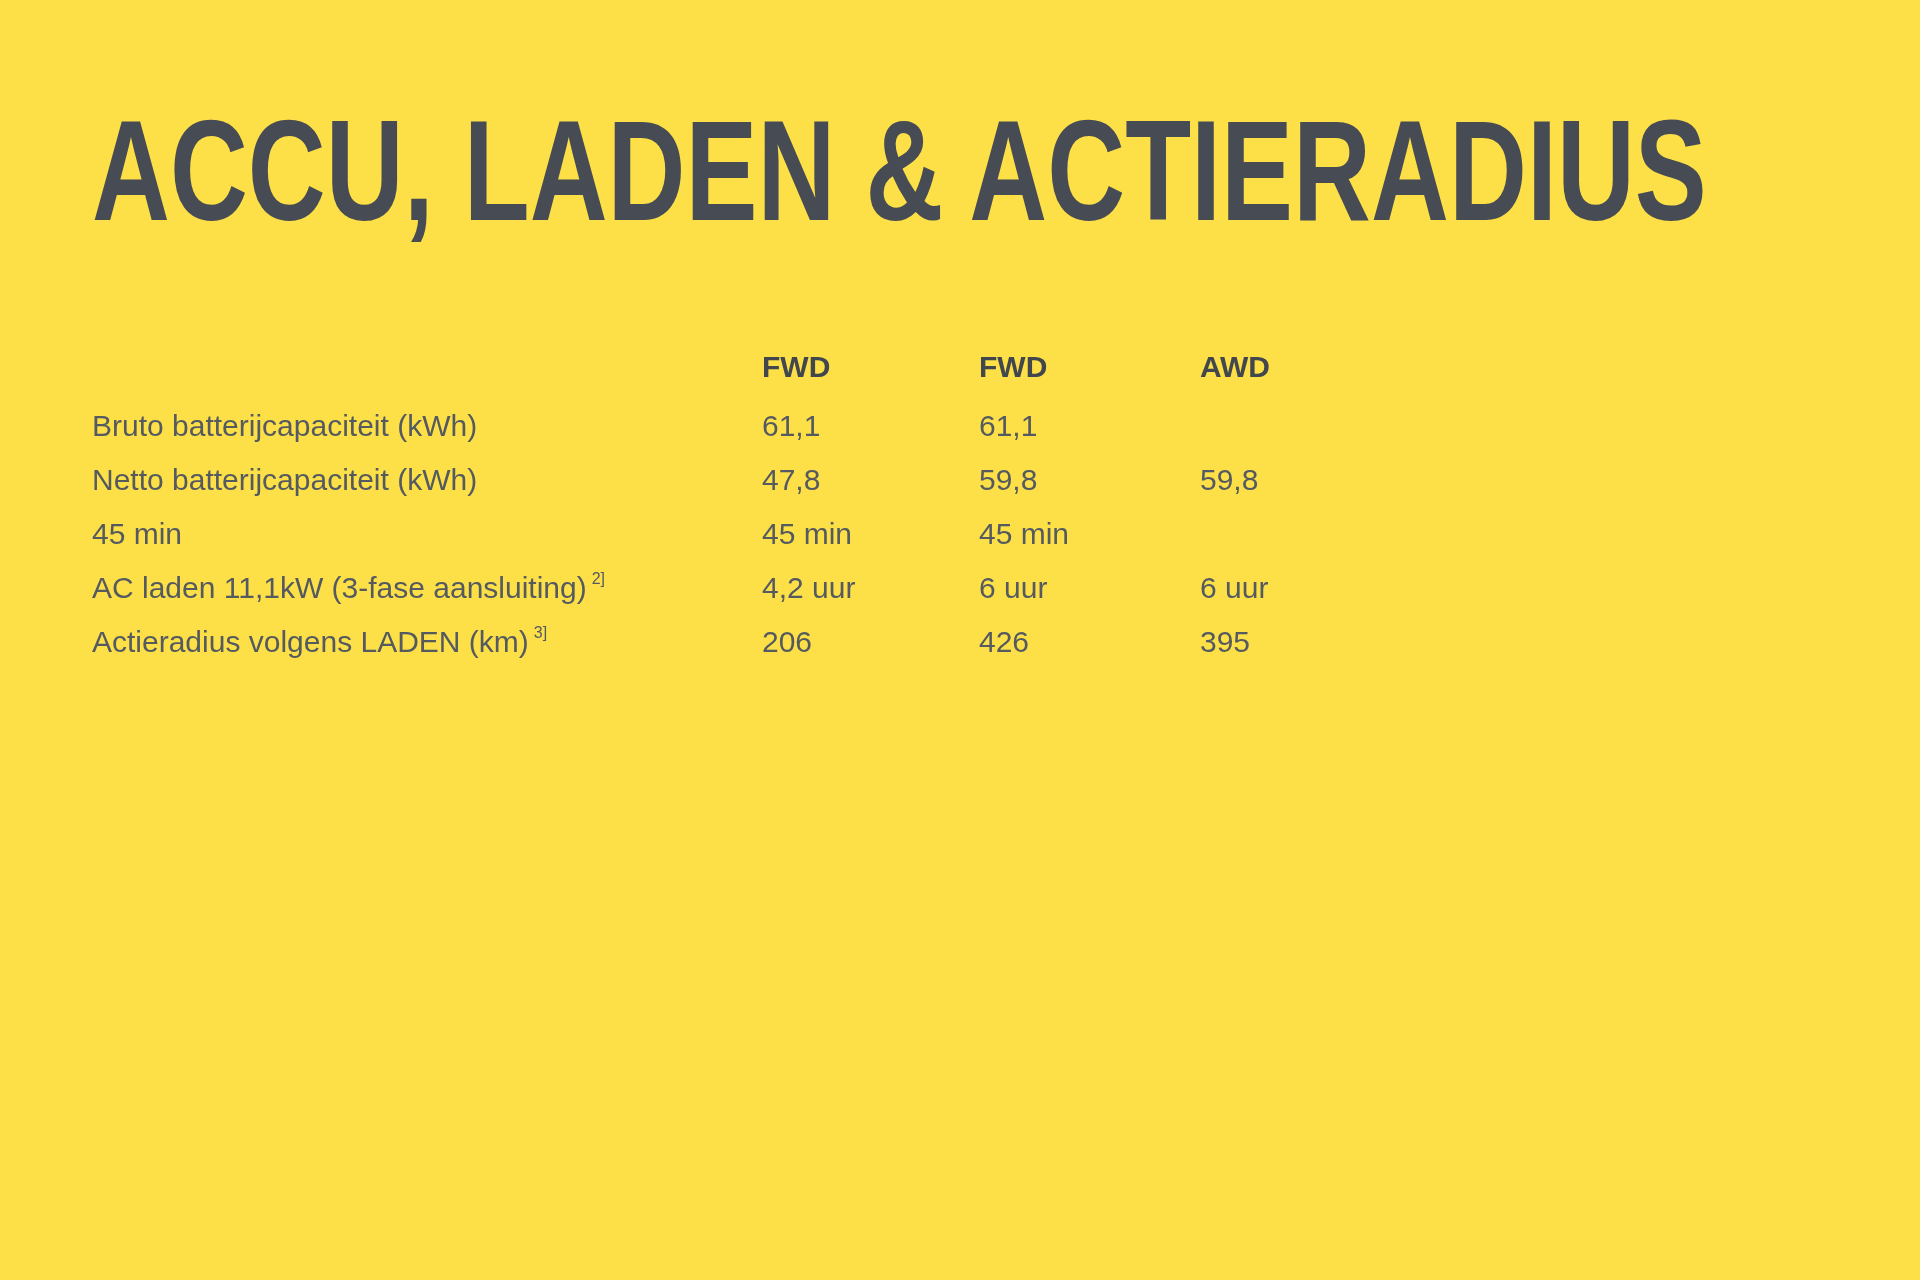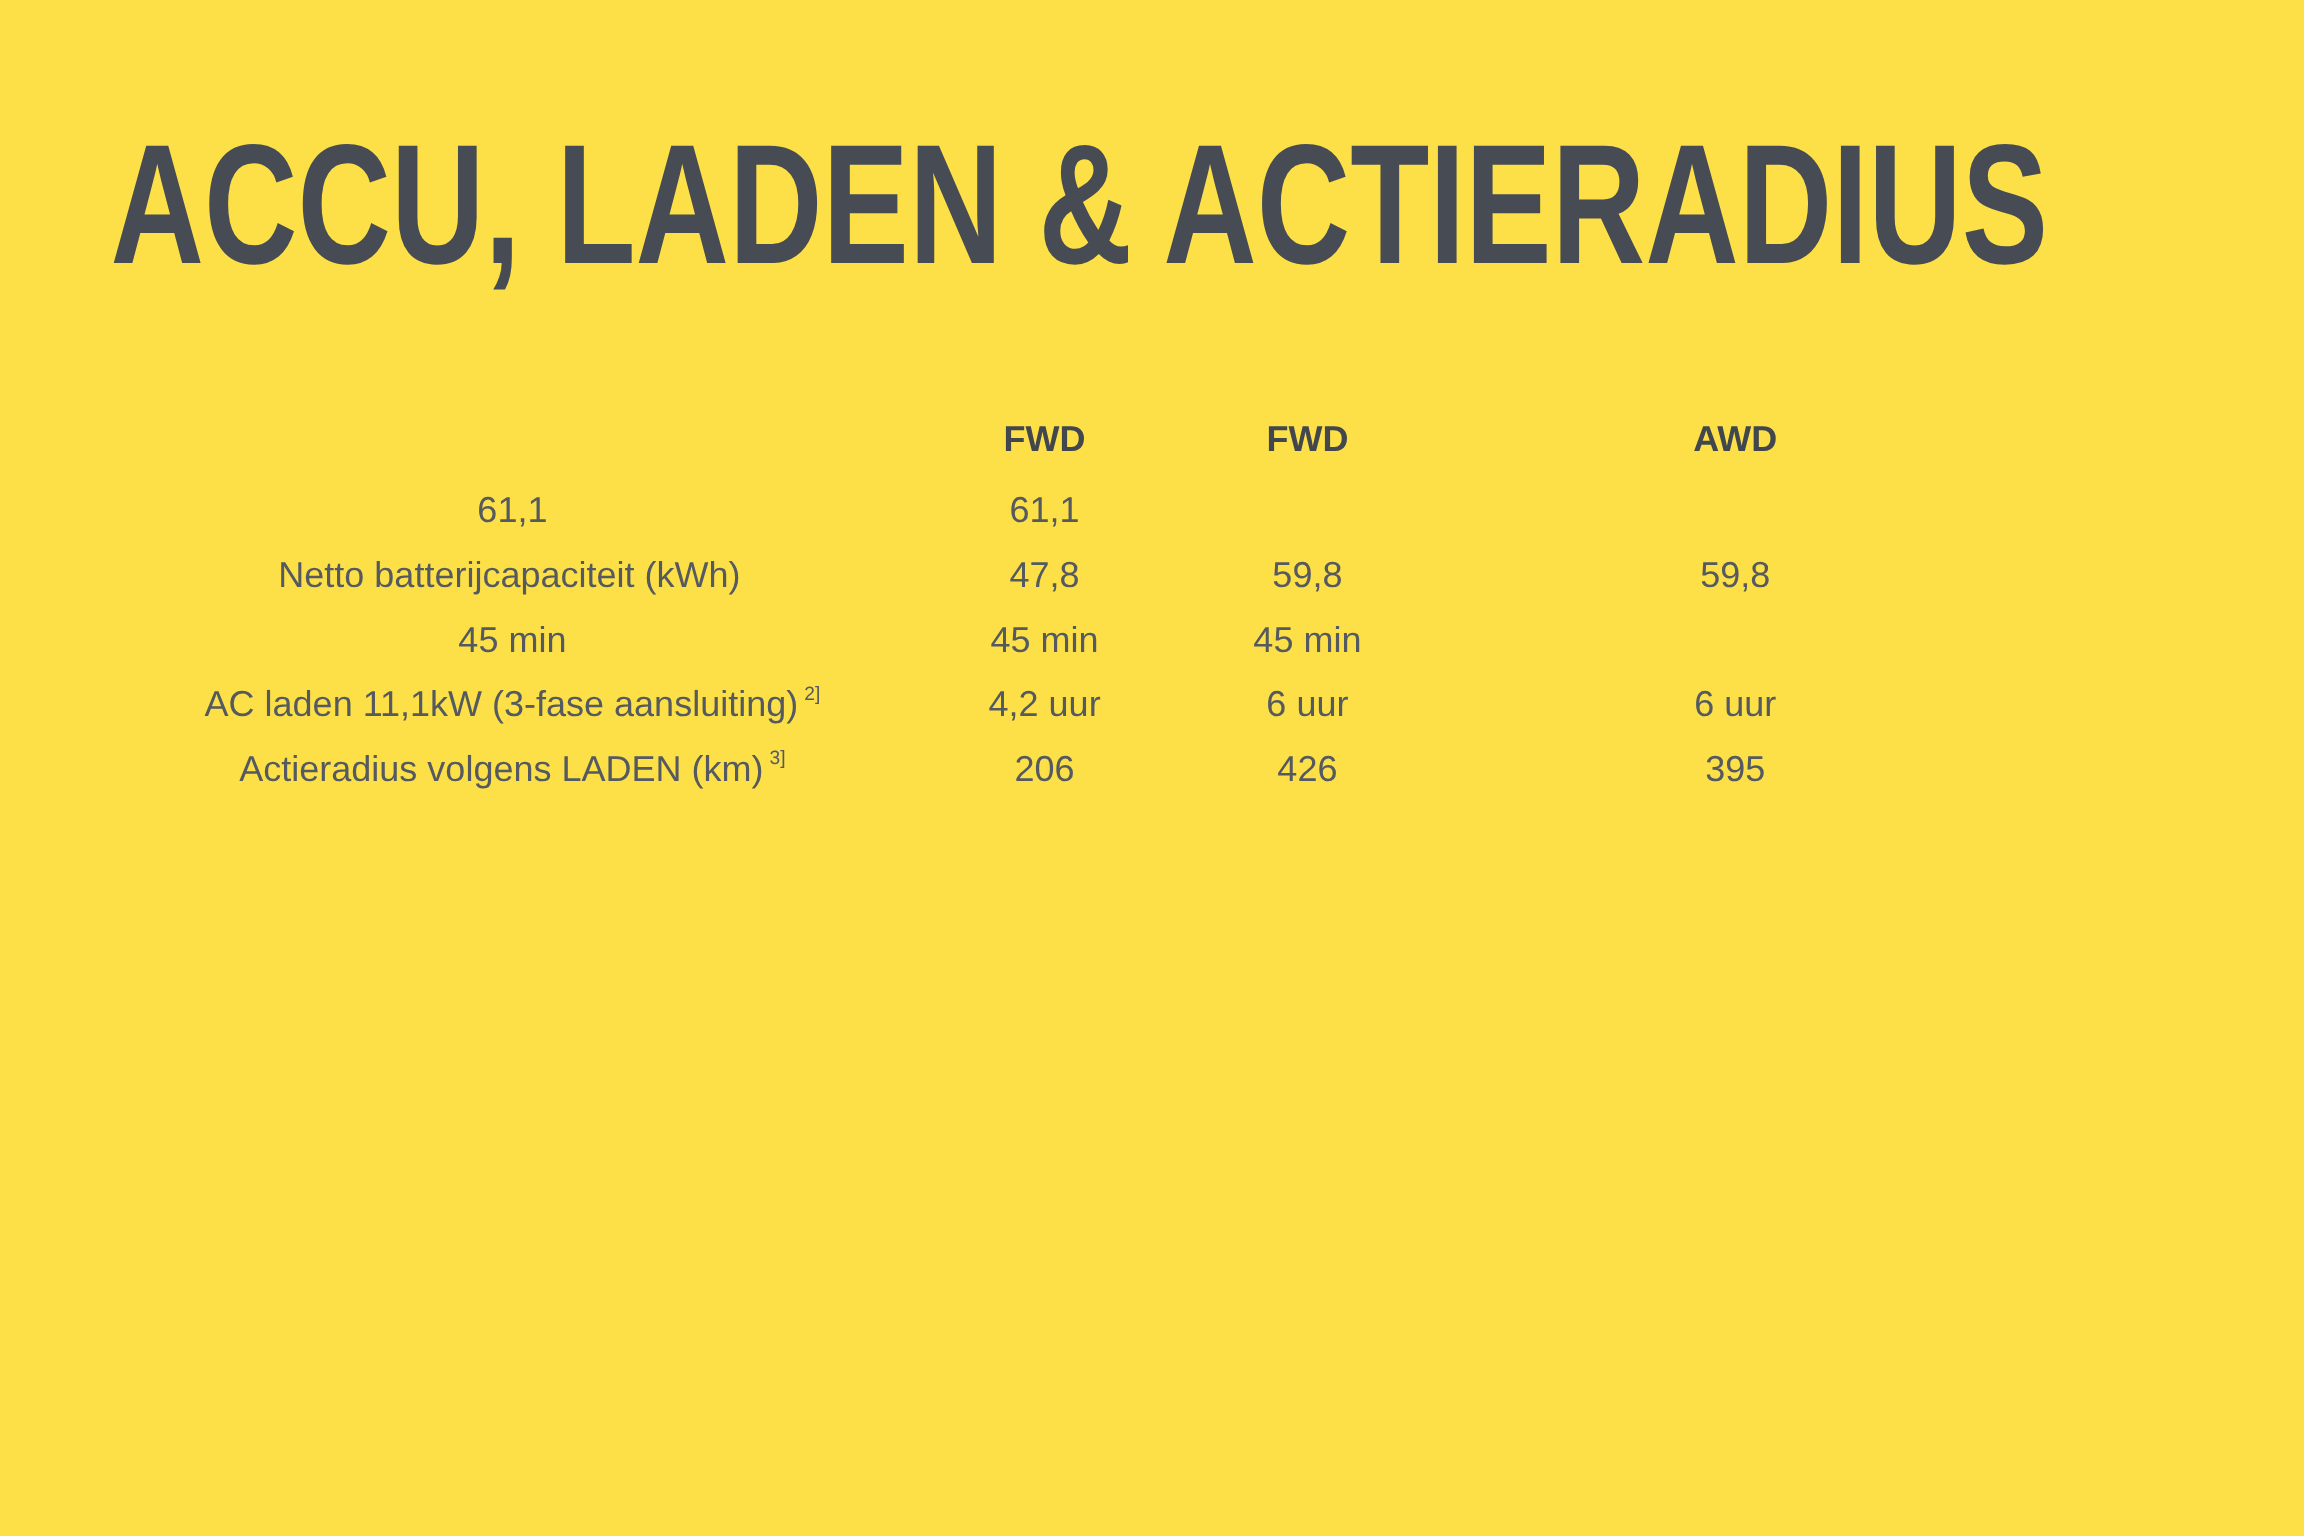--- a/index.html
+++ b/index.html
@@ -25,21 +25,20 @@
     transform: scaleX(0.76);
     transform-origin: left top;
   }
   .spec-table {
     position: absolute;
     left: 92px;
     top: 340px;
     width: 1600px;
     color: #555a60;
     font-size: 30px;
-    text-align: center;
   }
   .trow {
     display: grid;
     grid-template-columns: 670px 217px 221px auto;
     height: 54px;
     line-height: 54px;
     align-items: start;
     white-space: nowrap;
   }
   .trow.header-row {
@@ -68,20 +67,21 @@
   <div class="spec-table">
 
     <div class="trow header-row">
       <div class="cell"></div>
       <div class="cell">FWD</div>
       <div class="cell">FWD</div>
       <div class="cell">AWD</div>
     </div>
 
     <div class="trow">
+      <div class="cell"><span>Bruto batterijcapaciteit (kWh)</span><span class="fn-sup"></span></div>
       <div class="cell">61,1</div>
       <div class="cell">61,1</div>
     </div>
 
     <div class="trow">
       <div class="cell"><span>Netto batterijcapaciteit (kWh)</span><span class="fn-sup"></span></div>
       <div class="cell">47,8</div>
       <div class="cell">59,8</div>
       <div class="cell">59,8</div>
     </div>

